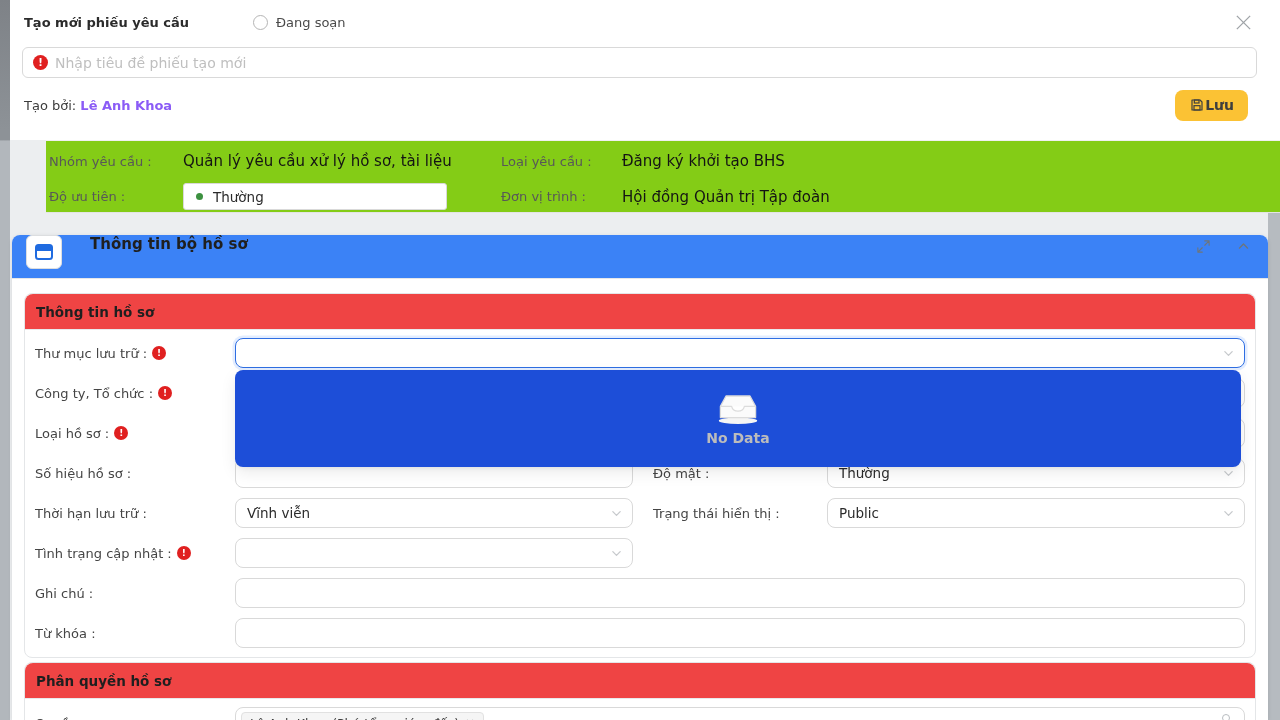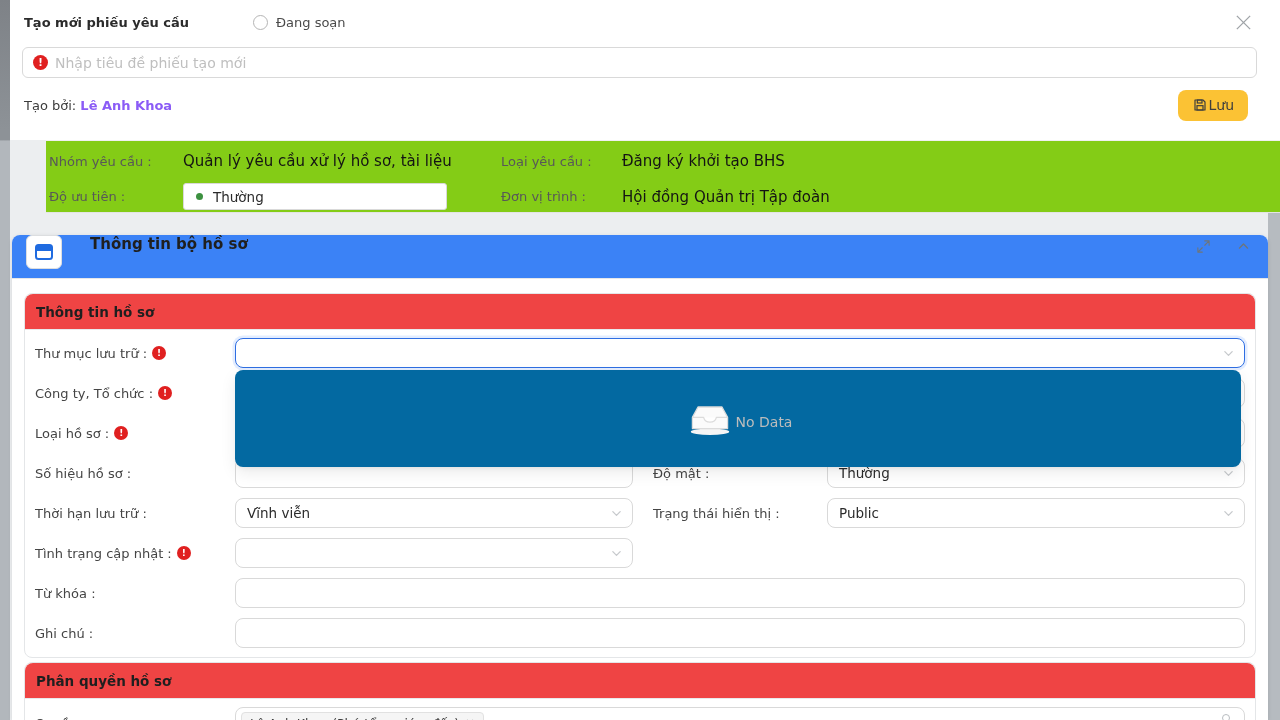--- a/index.html
+++ b/index.html
@@ -27,21 +27,21 @@
   .req-badge { width:15px; height:15px; min-width:15px; border-radius:50%; background:#e02020; color:#fff;
     font-size:10px; font-weight:bold; display:flex; align-items:center; justify-content:center; line-height:1; }
   .title-input { border:none; outline:none; flex:1; font-size:14px; color:#333;
     font-family:"DejaVu Sans","Liberation Sans",sans-serif; }
   .title-input::placeholder { color:#bfbfbf; }
 
   .hrow2 { display:flex; align-items:center; justify-content:space-between; padding:0 32px 0 14px; height:32px; }
   .created-by { font-size:13px; color:#3c3c3c; }
   .created-by b { color:#8b5cf6; }
   .save-btn { display:flex; align-items:center; background:#fbc234; border:none; border-radius:8px;
-    height:31px; padding:0 14px; cursor:pointer; font-size:14px; color:#3e3e3e; font-weight:400;
+    height:31px; padding:0 14px; cursor:pointer; font-size:14px; color:#3e3e3e; font-weight:700;
     font-family:"DejaVu Sans","Liberation Sans",sans-serif; }
 
   
   .summary-bar { position:absolute; left:0; top:140px; width:100%; height:73px; background:#84cc16;
     border-top:1px solid #f0f0f0; border-bottom:1px solid #e4e4e4;
     display:grid; grid-template-columns:134px 318px 121px 1fr; padding:9px 10px 0 3px; row-gap:9px; align-items:center;margin-left:36px; }
   .s-label { font-size:13px; color:#585858; }
   .s-value { font-size:15px; color:#141414; }
   .priority-select { display:flex; align-items:center; gap:10px; width:264px; height:27px; background:#fff;
     border:1px solid #d9d9d9; border-radius:3px; padding:0 12px; cursor:pointer; }
@@ -76,23 +76,23 @@
   .rlabel { width:194px; min-width:194px; padding-left:20px; font-size:13px; color:#454545; }
 
   .sel, .inp { position:relative; height:30px; background:#fff; border:1px solid #d9d9d9; border-radius:8px;
     display:flex; align-items:center; padding:0 26px 0 11px; font-size:13.5px; color:#2b2b2b; }
   .inp { padding-right:11px; }
   .sel .chev { position:absolute; right:10px; top:9px; }
   .grow { flex:1; }
   .half { width:398px; }
   .sel-focused { border:1.5px solid #2f6ee2; box-shadow:0 0 0 2.5px rgba(39,114,255,0.13); }
 
-  .dropdown { position:absolute; left:210px; top:40px; width:1006px; height:97px; background:#0369a1; z-index:10;
+  .dropdown { position:absolute; left:210px; top:40px; width:1006px; height:97px; background:#1d4ed8; z-index:10;
     border-radius:8px; box-shadow:0 3px 6px -4px rgba(0,0,0,.12),0 6px 16px rgba(0,0,0,.08); 
-    display:flex; flex-direction:row; align-items:center; justify-content:center; }
+    display:flex; flex-direction:column; align-items:center; justify-content:center;font-weight:bold; }
   .nodata-text { font-size:14px; color:#bcbcbc; margin-top:6px; }
 
   .tag-input { position:relative; flex:1; height:32px; background:#fff; border:1px solid #d9d9d9; border-radius:8px;
     display:flex; align-items:flex-start; padding:4px 30px 0 5px; }
   .tag { display:flex; align-items:center; gap:6px; background:#f5f5f5; border:1px solid #e1e1e1; border-radius:4px;
     height:22px; padding:0 8px; font-size:12.5px; color:#3f3f3f; white-space:nowrap; }
   .tag-x { color:#999; font-size:12px; cursor:pointer; }
   .tag-input .mini-circle { position:absolute; right:14px; top:6px; width:8px; height:8px;
     border:1.4px solid #b9bdc1; border-radius:50%; }
 </style>
@@ -268,30 +268,30 @@
               <span class="sel half">
                 <span></span>
                 <svg class="chev" width="11" height="11" viewBox="0 0 12 12">
                     <path d="M2 4 l4 4 l4 -4" fill="none" stroke="#c6c9cc" stroke-width="1.4" stroke-linecap="round" stroke-linejoin="round"></path>
                   </svg>
               </span>
             </div>
 
             <div class="frow">
               <span class="flabel">
+                <span>Ghi chú :</span>
+              </span>
+              <span class="inp grow">
+                <span></span>
+              </span>
+            </div>
+
+            <div class="frow">
+              <span class="flabel">
                 <span>Từ khóa :</span>
-              </span>
-              <span class="inp grow">
-                <span></span>
-              </span>
-            </div>
-
-            <div class="frow">
-              <span class="flabel">
-                <span>Ghi chú :</span>
               </span>
               <span class="inp grow">
                 <span></span>
               </span>
             </div>
 
             <div class="dropdown">
               <svg width="52" height="32" viewBox="0 0 64 40">
                 <ellipse cx="32" cy="36" rx="24" ry="4" fill="#f5f5f5"></ellipse>
                 <path d="M10 18 L17 5 H47 L54 18 V32 H10 Z" fill="#fbfbfb" stroke="#dcdcdc" stroke-width="1.6" stroke-linejoin="round"></path>

